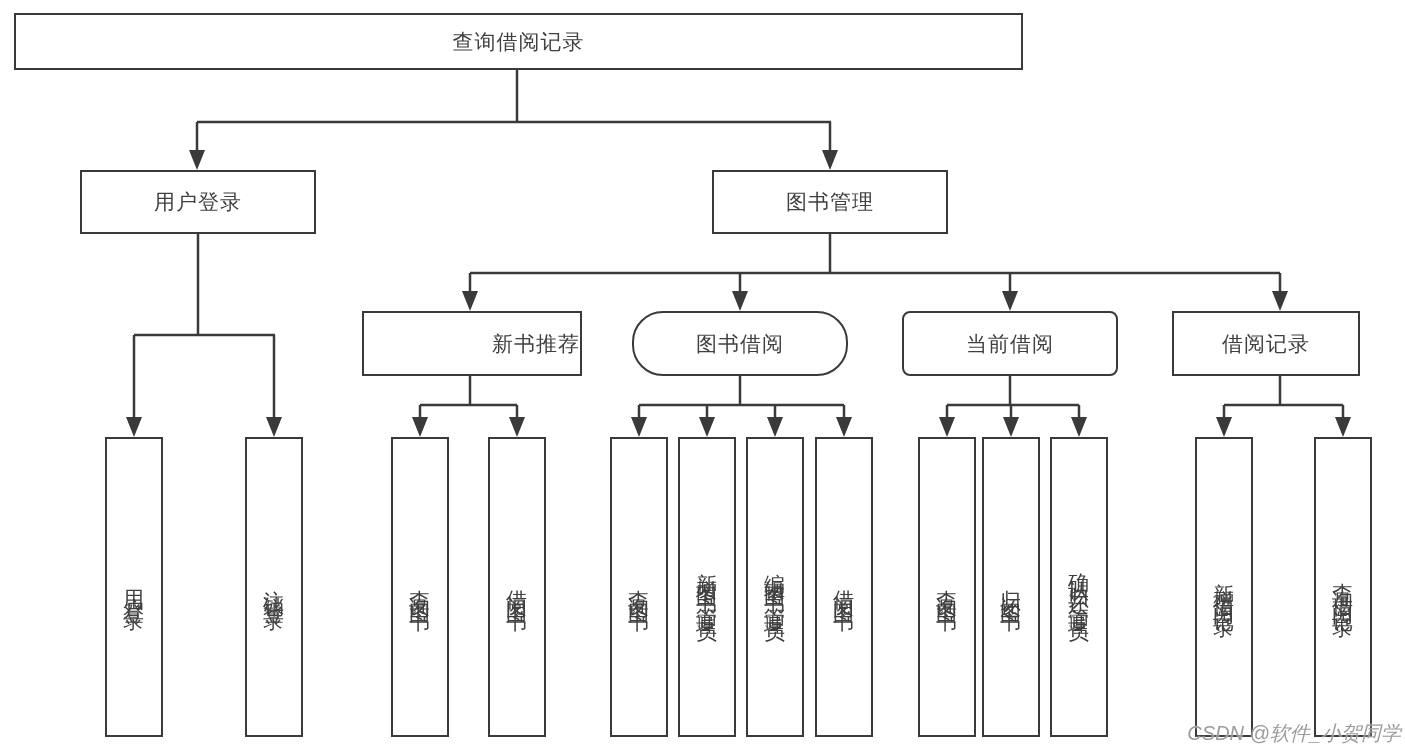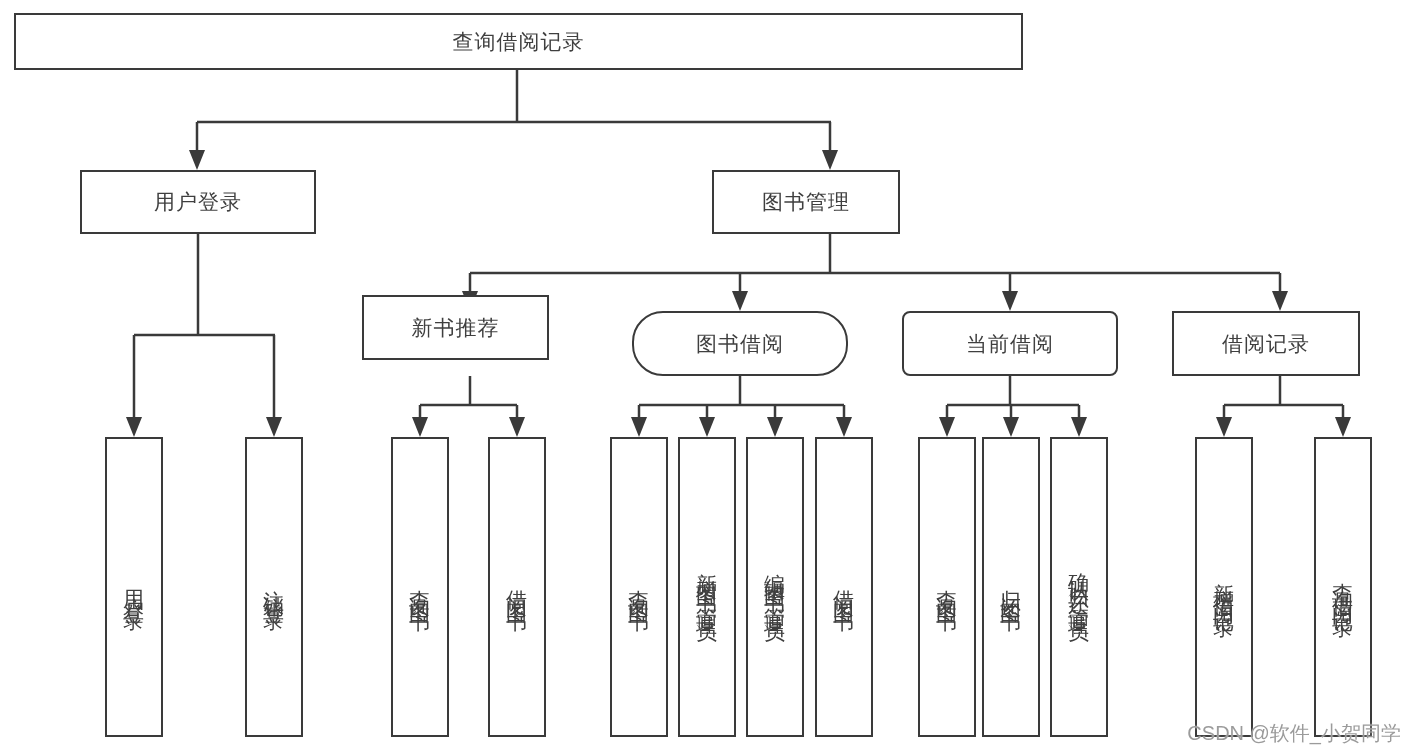--- a/index.html
+++ b/index.html
@@ -47,26 +47,27 @@
     color:var(--text);
     white-space:nowrap;
   }
   .watermark{
     position:absolute;
     top:720px;right:4px;
     font-size:20px;
     color:var(--wm);
     z-index:3;
     text-shadow:0 0 2px rgba(255,255,255,.8);
+    font-style:italic;
   }
   
   .root  {left:14px;  top:13px;  width:1009px;height:57px;}
   .l2a   {left:80px;  top:170px; width:236px; height:64px;}
-  .l2b   {left:712px; top:170px; width:188px; height:64px;}
-  .l3a   {left:362px; top:295px; width:187px; height:65px;}
+  .l2b   {left:712px; top:170px; width:236px; height:64px;}
+  .l3a   {left:362px; top:311px; width:220px; height:65px;justify-content:flex-end;}
   .l3b   {left:632px; top:311px; width:216px; height:65px;border-radius:31px;}
   .l3c   {left:902px; top:311px; width:216px; height:65px;border-radius:8px;}
   .l3d   {left:1172px;top:311px; width:188px; height:65px;}
   .lfA1{left:105px;}  .lfA2{left:245px;}
   .lfB1{left:391px;}  .lfB2{left:488px;}
   .lfC1{left:610px;}  .lfC2{left:678px;} .lfC3{left:746px;} .lfC4{left:815px;}
   .lfD1{left:918px;}  .lfD2{left:982px;} .lfD3{left:1050px;}
   .lfE1{left:1195px;} .lfE2{left:1314px;}
 </style>
 </head>

